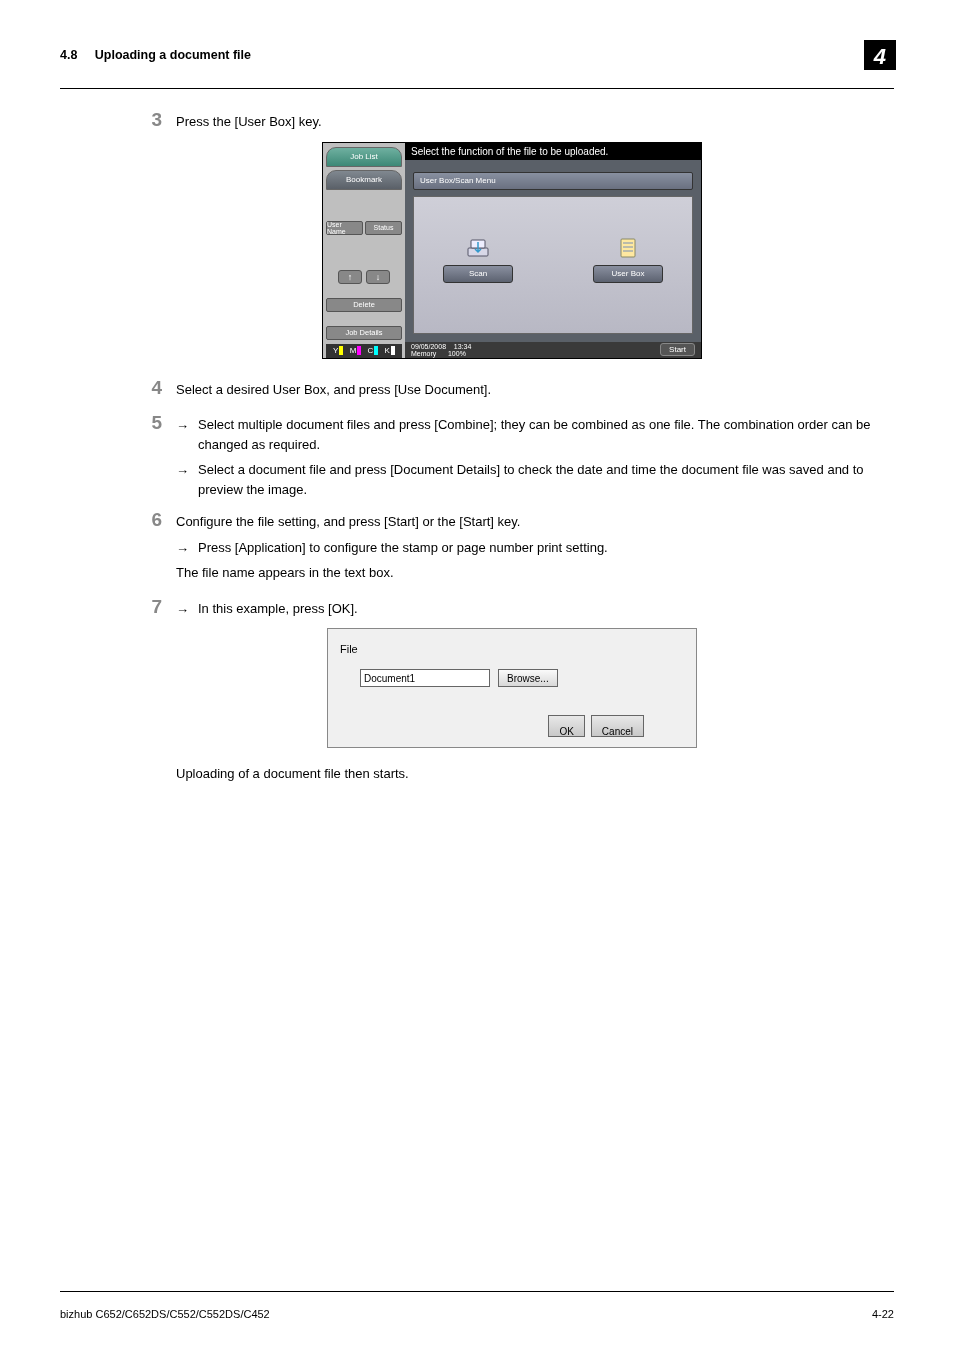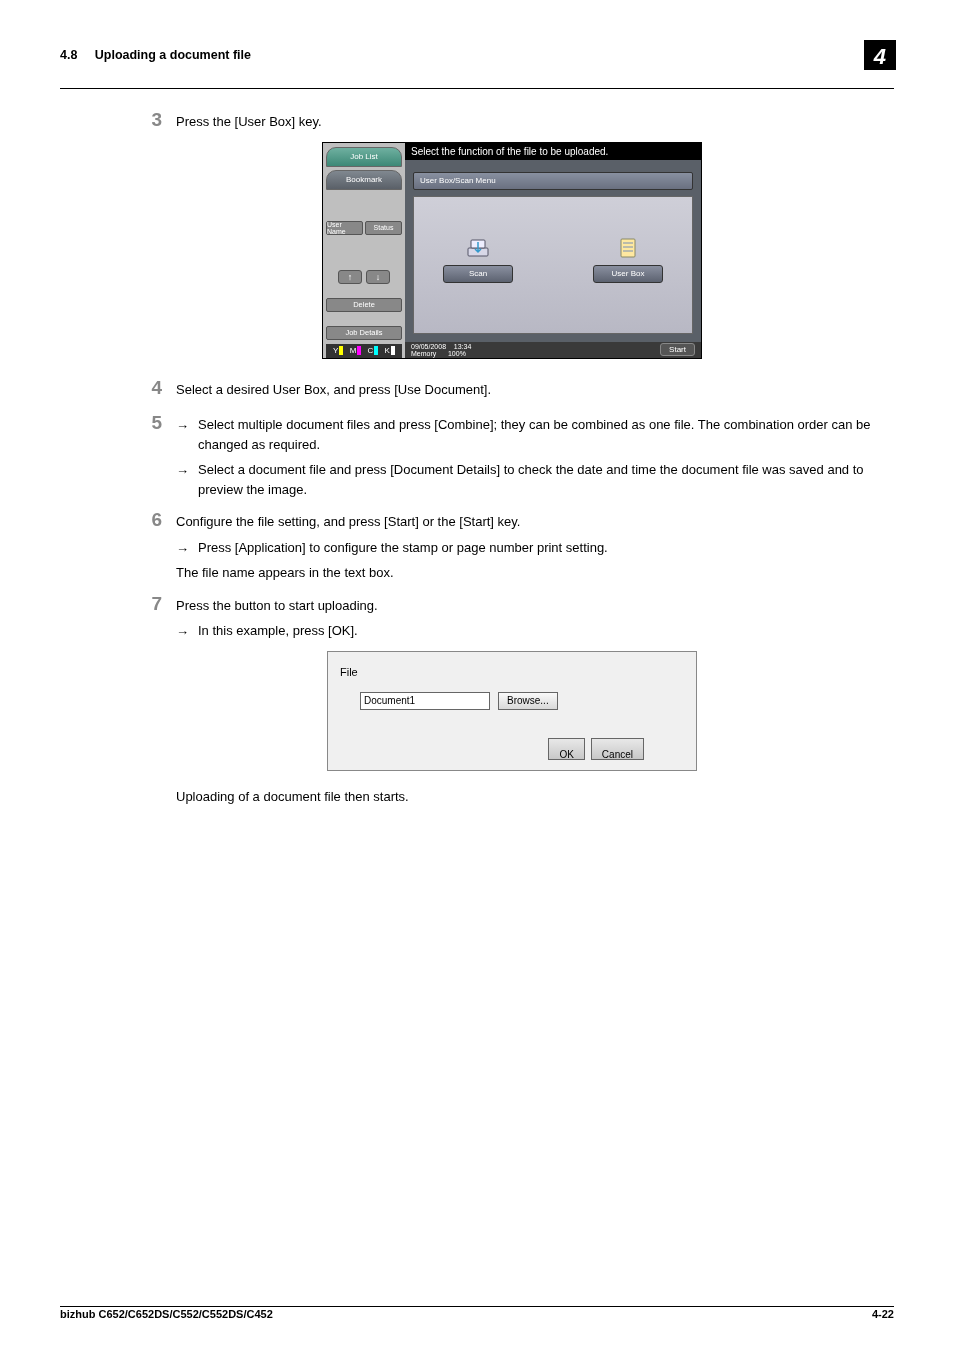--- a/index.html
+++ b/index.html
@@ -155,24 +155,23 @@
     font-size:10px;padding:1px 8px;height:18px;
   }
   .fd-row3 { display:flex; gap:6px; justify-content:flex-end; padding-right:40px;}
   .fd-btn2 {
     border:1px solid #666;background:linear-gradient(#e8e8e8,#c8c8c8);
     font-size:10px;padding:10px 10px;height:18px;
   }
 
   .footer {
     position:absolute; left:60px; right:60px; bottom:30px;
-    border-top:1px solid #000; padding-top:1px;
+    border-top:1px solid #000; padding-top:16px;
     display:flex; justify-content:space-between;
     font-size:11px;
-    font-weight:bold;
   }
 </style>
 </head>
 <body>
 
 <div class="header-row">
   <div class="header-left">
     <span>4.8</span>
     &nbsp;&nbsp;&nbsp;
     <span>Uploading a document file</span>
@@ -279,21 +278,20 @@
         <div class="arrow">→</div>
         <div class="sub-body">Press [Application] to configure the stamp or page number print setting.</div>
       </div>
       <div class="plain">The file name appears in the text box.</div>
     </div>
   </div>
 
   <div class="step">
     <div class="step-num">7</div>
     <div class="step-body">
-      <div>Press the button to start uploading.</div>
       <div class="sub">
         <div class="arrow">→</div>
         <div class="sub-body">In this example, press [OK].</div>
       </div>
     </div>
   </div>
 
   <div class="file-dialog">
     <div class="fd-row1">File</div>
     <div class="fd-row2">

